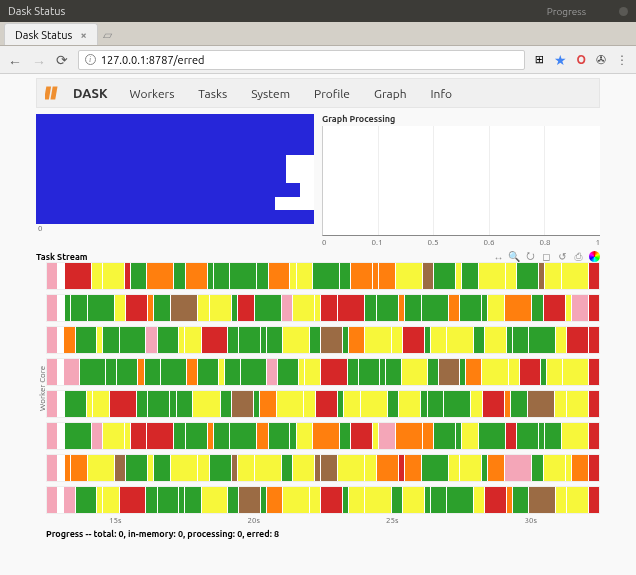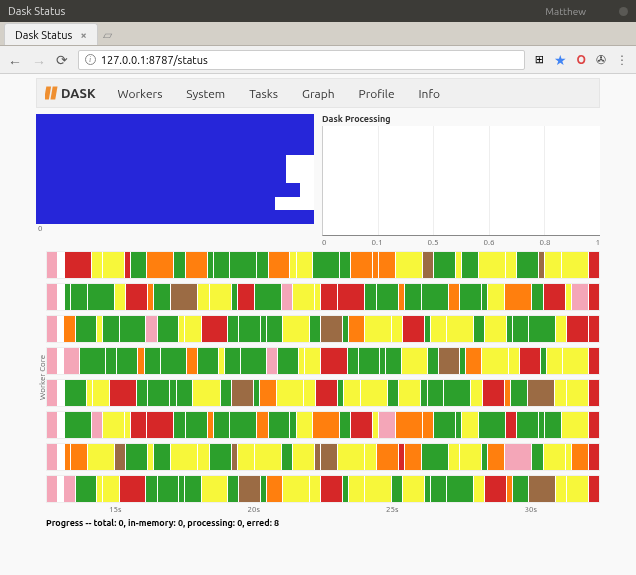--- a/index.html
+++ b/index.html
@@ -19,21 +19,21 @@
   .nav-icon { color: #5a5a5a; font-size: 14px; cursor: pointer; }
   .nav-icon.disabled { color: #bbb; }
   .url-box { flex: 1; display: flex; align-items: center; background: #fff; border: 1px solid #ccc; border-radius: 2px; height: 20px; padding: 0 6px; font-size: 11px; gap: 5px; }
   .info-i { border:1px solid #888; border-radius:50%; width:11px; height:11px; display:flex; align-items:center; justify-content:center; font-size:8px; color:#888; font-family:serif; font-style:italic;}
   .addr-right { display:flex; gap:10px; align-items:center; }
   .star { color: #4285f4; font-size: 14px; }
   
   .page { background: #f9f9f9; height: calc(575px - 22px - 24px - 28px); overflow: hidden; padding: 4px 36px 0 36px; }
   
   .dask-nav { background: #f0f0f0; border: 1px solid #e5e5e5; height: 30px; display: flex; align-items: center; padding: 0 8px; gap: 0; }
-  .dask-logo { display: flex; align-items: center; gap: 0; font-weight: bold; font-size: 13px; color: #333; margin-right: 10px;}
+  .dask-logo { display: flex; align-items: center; gap: 12px; font-weight: bold; font-size: 13px; color: #333; margin-right: 10px;}
   .dask-logo-icon { width: 16px; height: 16px; }
   .dask-tab { padding: 0 12px; height: 30px; display: flex; align-items: center; font-size: 12px; color: #333; cursor: pointer; }
   .dask-tab.active { background: #fbe7c6; border-left: 1px solid #e5d0a8; border-right: 1px solid #e5d0a8; }
   
   .charts-row { display: flex; gap: 8px; margin-top: 6px; }
   .chart-panel { flex: 1; }
   .chart-title { font-size: 9px; font-weight: bold; color: #333; margin-bottom: 2px; }
   .chart-box { position: relative; height: 110px; border-bottom: 1px solid #888; }
   .bytes-chart { background: #fff; }
   .bytes-bar { position: absolute; left: 0; background: #2626d9; }
@@ -63,39 +63,39 @@
   .stream-xaxis { display: flex; font-size: 8px; color: #666; padding: 2px 0 0 10px; }
   .stream-xaxis span { flex: 1; text-align: center; }
   
   .progress-line { font-size: 9px; font-weight: bold; margin-top: 4px; padding-left: 10px;}
 </style>
 </head>
 <body>
 
 <div class="window-chrome">
   <span class="title">Dask Status</span>
-  <span class="user">Matthew</span>
+  <span class="user">Progress</span>
   <span class="min-ctrl"></span>
 </div>
 
 <div class="tab-strip">
   <div class="tab">
     <span>Dask Status</span>
     <span class="tab-close">×</span>
   </div>
   <div class="new-tab">▱</div>
 </div>
 
 <div class="addr-bar">
   <span class="nav-icon">←</span>
   <span class="nav-icon disabled">→</span>
   <span class="nav-icon">⟳</span>
   <div class="url-box">
     <span class="info-i">i</span>
-    <span>127.0.0.1:8787/status</span>
+    <span>127.0.0.1:8787/erred</span>
   </div>
   <div class="addr-right">
     <span style="font-size:11px;">⊞</span>
     <span class="star">★</span>
     <span style="color:#d44;font-weight:bold;">O</span>
     <span style="color:#333;">✇</span>
     <span style="color:#666;">⋮</span>
   </div>
 </div>
 
@@ -103,43 +103,43 @@
 
   <div class="dask-nav">
     <div class="dask-logo">
       <svg class="dask-logo-icon" viewBox="0 0 20 20">
           <rect x="2" y="2" width="6" height="16" fill="#ef8f30" transform="skewX(-10)"></rect>
           <rect x="10" y="2" width="6" height="16" fill="#ef8f30" transform="skewX(-10)"></rect>
         </svg>
       <span>DASK</span>
     </div>
     <div class="dask-tab">Workers</div>
+    <div class="dask-tab">Tasks</div>
     <div class="dask-tab">System</div>
-    <div class="dask-tab">Tasks</div>
+    <div class="dask-tab">Profile</div>
     <div class="dask-tab">Graph</div>
-    <div class="dask-tab">Profile</div>
     <div class="dask-tab">Info</div>
   </div>
 
   <div class="charts-row">
     <div class="chart-panel">
       <div class="chart-box bytes-chart" id="bytes-chart">
           <div class="bytes-bar" style="top: 0px; height: 13.75px; width: 100%;"></div>
           <div class="bytes-bar" style="top: 13.75px; height: 13.75px; width: 100%;"></div>
           <div class="bytes-bar" style="top: 27.5px; height: 13.75px; width: 100%;"></div>
           <div class="bytes-bar" style="top: 41.25px; height: 13.75px; width: 90%;"></div>
           <div class="bytes-bar" style="top: 55px; height: 13.75px; width: 90%;"></div>
           <div class="bytes-bar" style="top: 68.75px; height: 13.75px; width: 95%;"></div>
           <div class="bytes-bar" style="top: 82.5px; height: 13.75px; width: 86%;"></div>
           <div class="bytes-bar" style="top: 96.25px; height: 13.75px; width: 100%;"></div>
         </div>
       <div class="xaxis-sub">0</div>
     </div>
     <div class="chart-panel">
-      <div class="chart-title">Dask Processing</div>
+      <div class="chart-title">Graph Processing</div>
       <div class="chart-box" style="background:#fff; border-left:1px solid #ccc;">
         <div style="position:absolute;inset:0;display:flex;">
           <div style="flex:1;border-right:1px solid #eee;"></div>
           <div style="flex:1;border-right:1px solid #eee;"></div>
           <div style="flex:1;border-right:1px solid #eee;"></div>
           <div style="flex:1;border-right:1px solid #eee;"></div>
           <div style="flex:1;"></div>
         </div>
       </div>
       <div class="xaxis">
@@ -147,20 +147,32 @@
         <span>0.1</span>
         <span>0.5</span>
         <span>0.6</span>
         <span>0.8</span>
         <span>1</span>
       </div>
     </div>
   </div>
 
   <div class="stream-section">
+    <div class="stream-header">
+      <div class="stream-title">Task Stream</div>
+      <div class="toolbar">
+        <span class="tool-ico">↔</span>
+        <span class="tool-ico">🔍</span>
+        <span class="tool-ico">⭮</span>
+        <span class="tool-ico">◻</span>
+        <span class="tool-ico">↺</span>
+        <span class="tool-ico">⎙</span>
+        <span class="tool-ico color-wheel"></span>
+      </div>
+    </div>
     <div class="stream-body">
       <div class="ylabel">Worker Core</div>
       <div class="stream-rows" id="stream-rows">
           <div class="srow">
             <div class="seg c-p" style="width: 2%;"></div>
             <div class="seg c-w" style="width: 1%;"></div>
             <div class="seg c-r" style="width: 5%;"></div>
             <div class="seg c-y" style="width: 2%;"></div>
             <div class="seg c-y" style="width: 4%;"></div>
             <div class="seg c-r" style="width: 1%;"></div>

